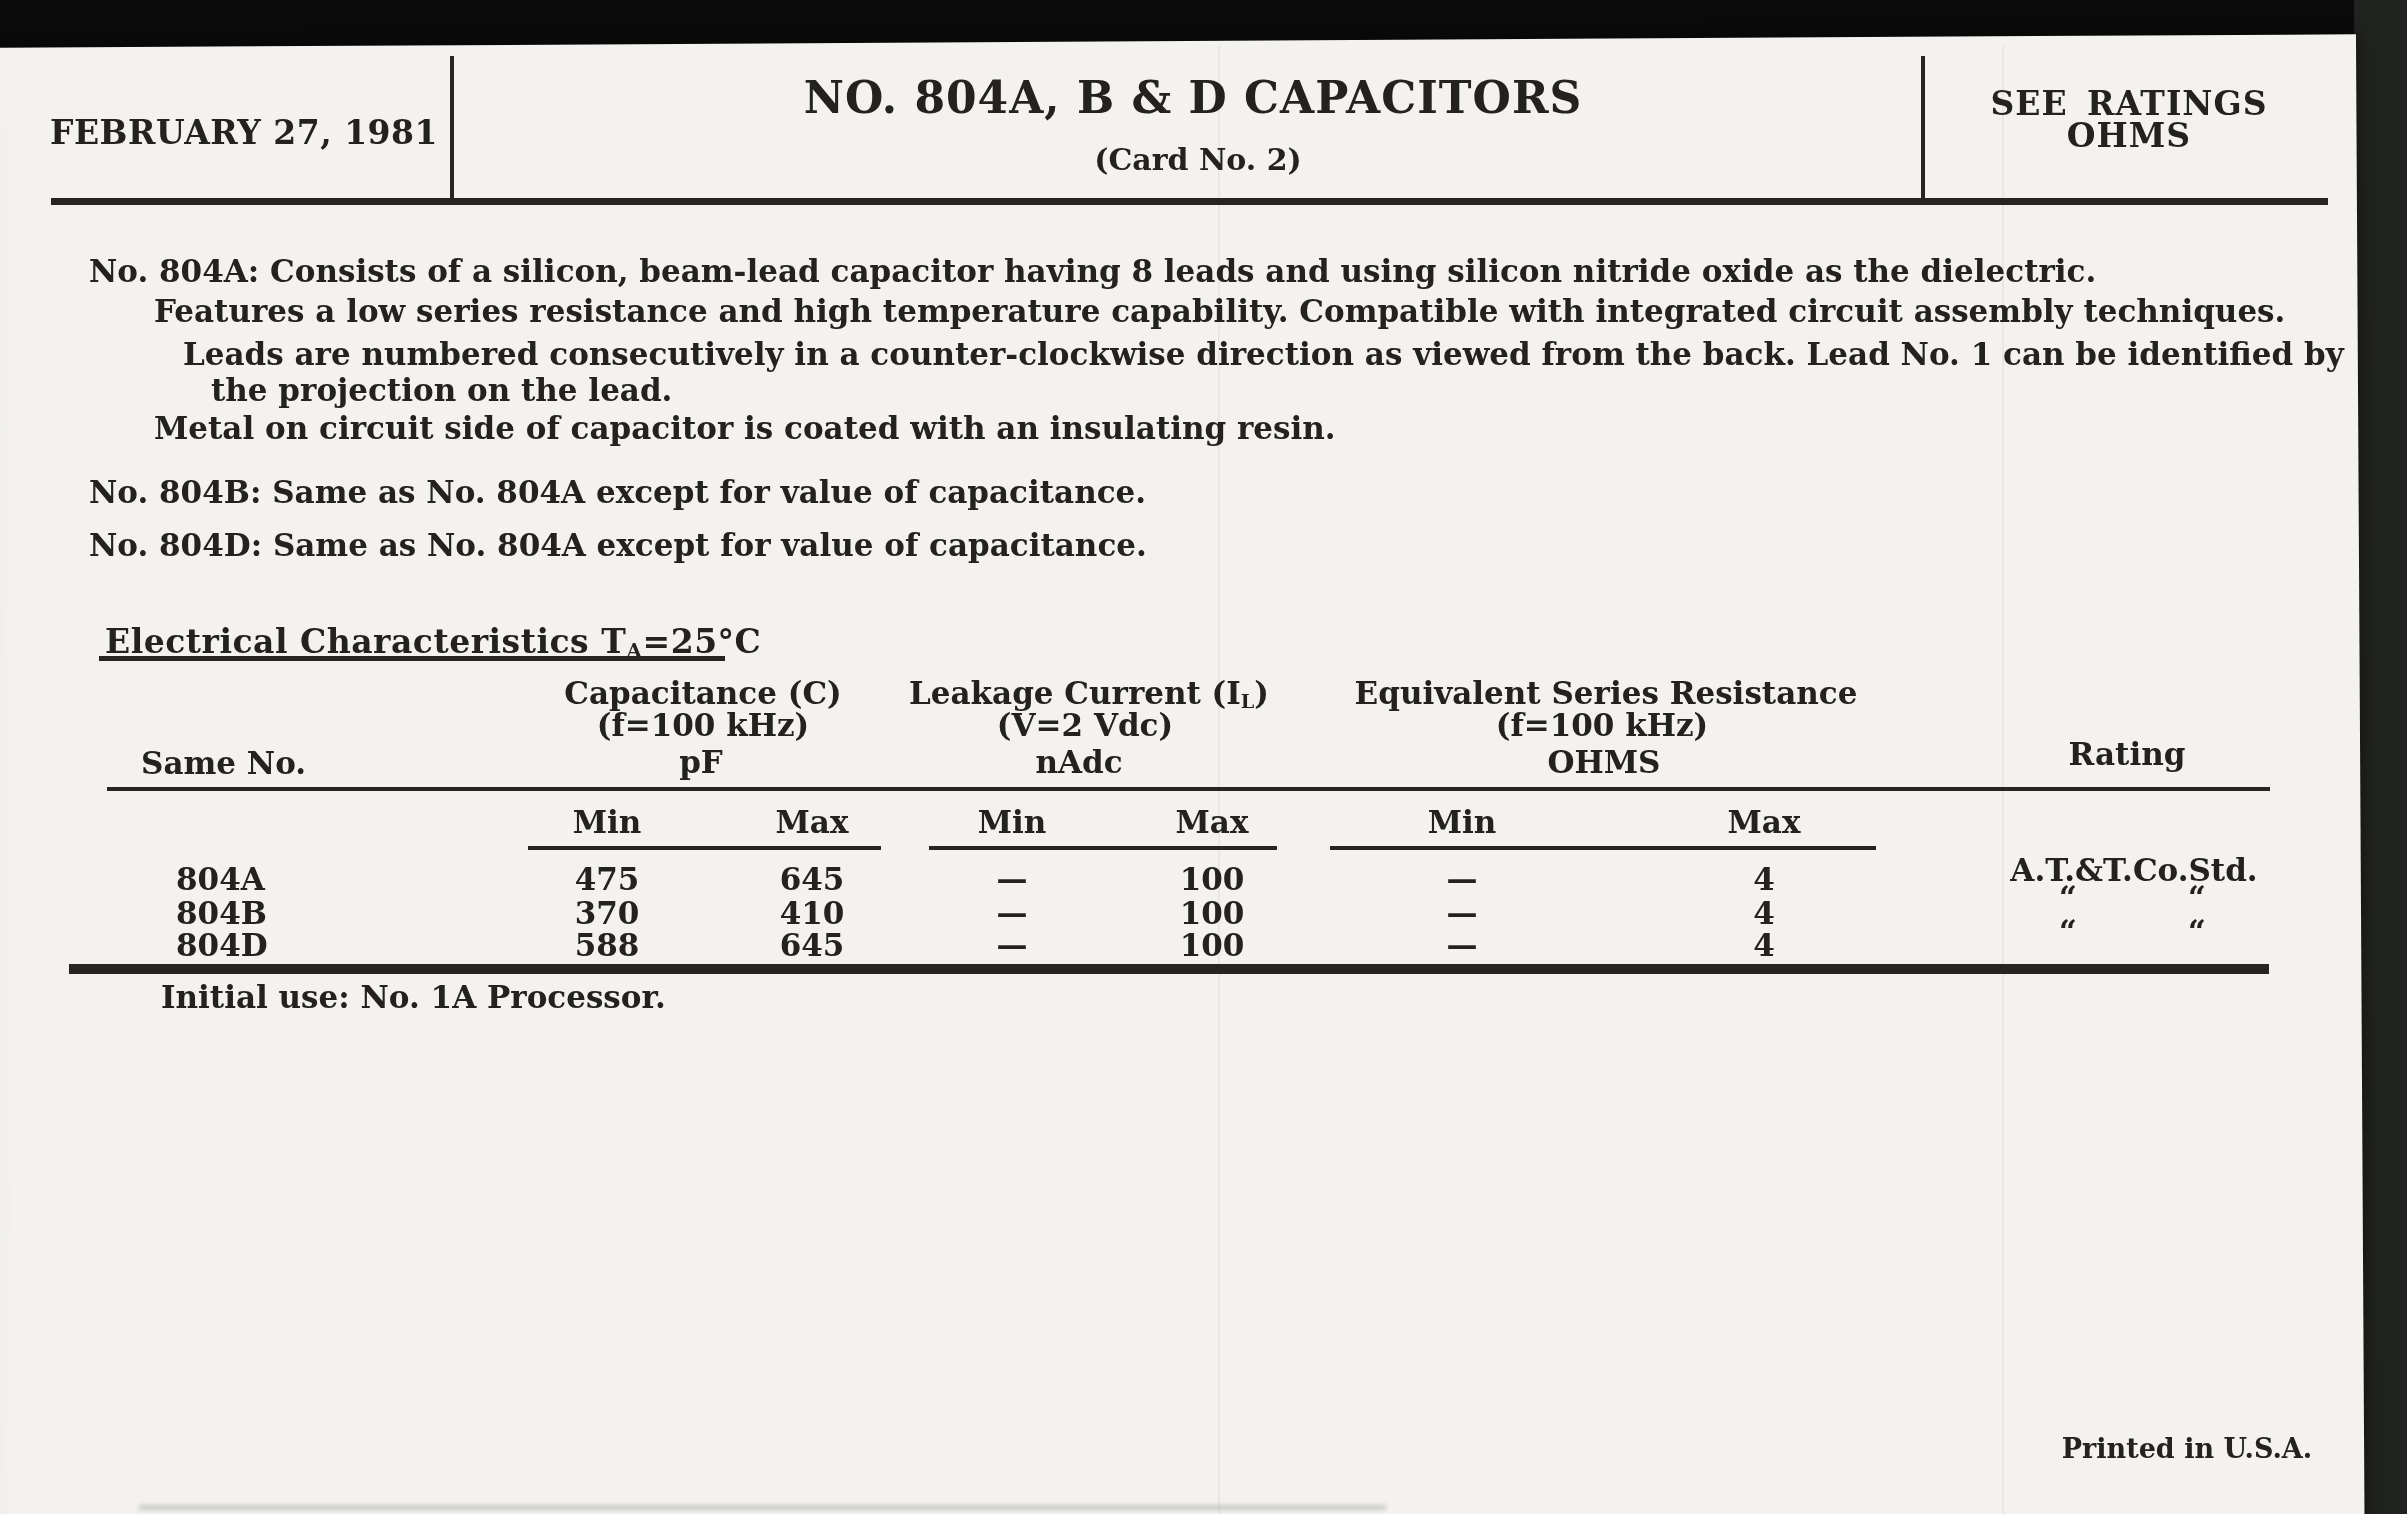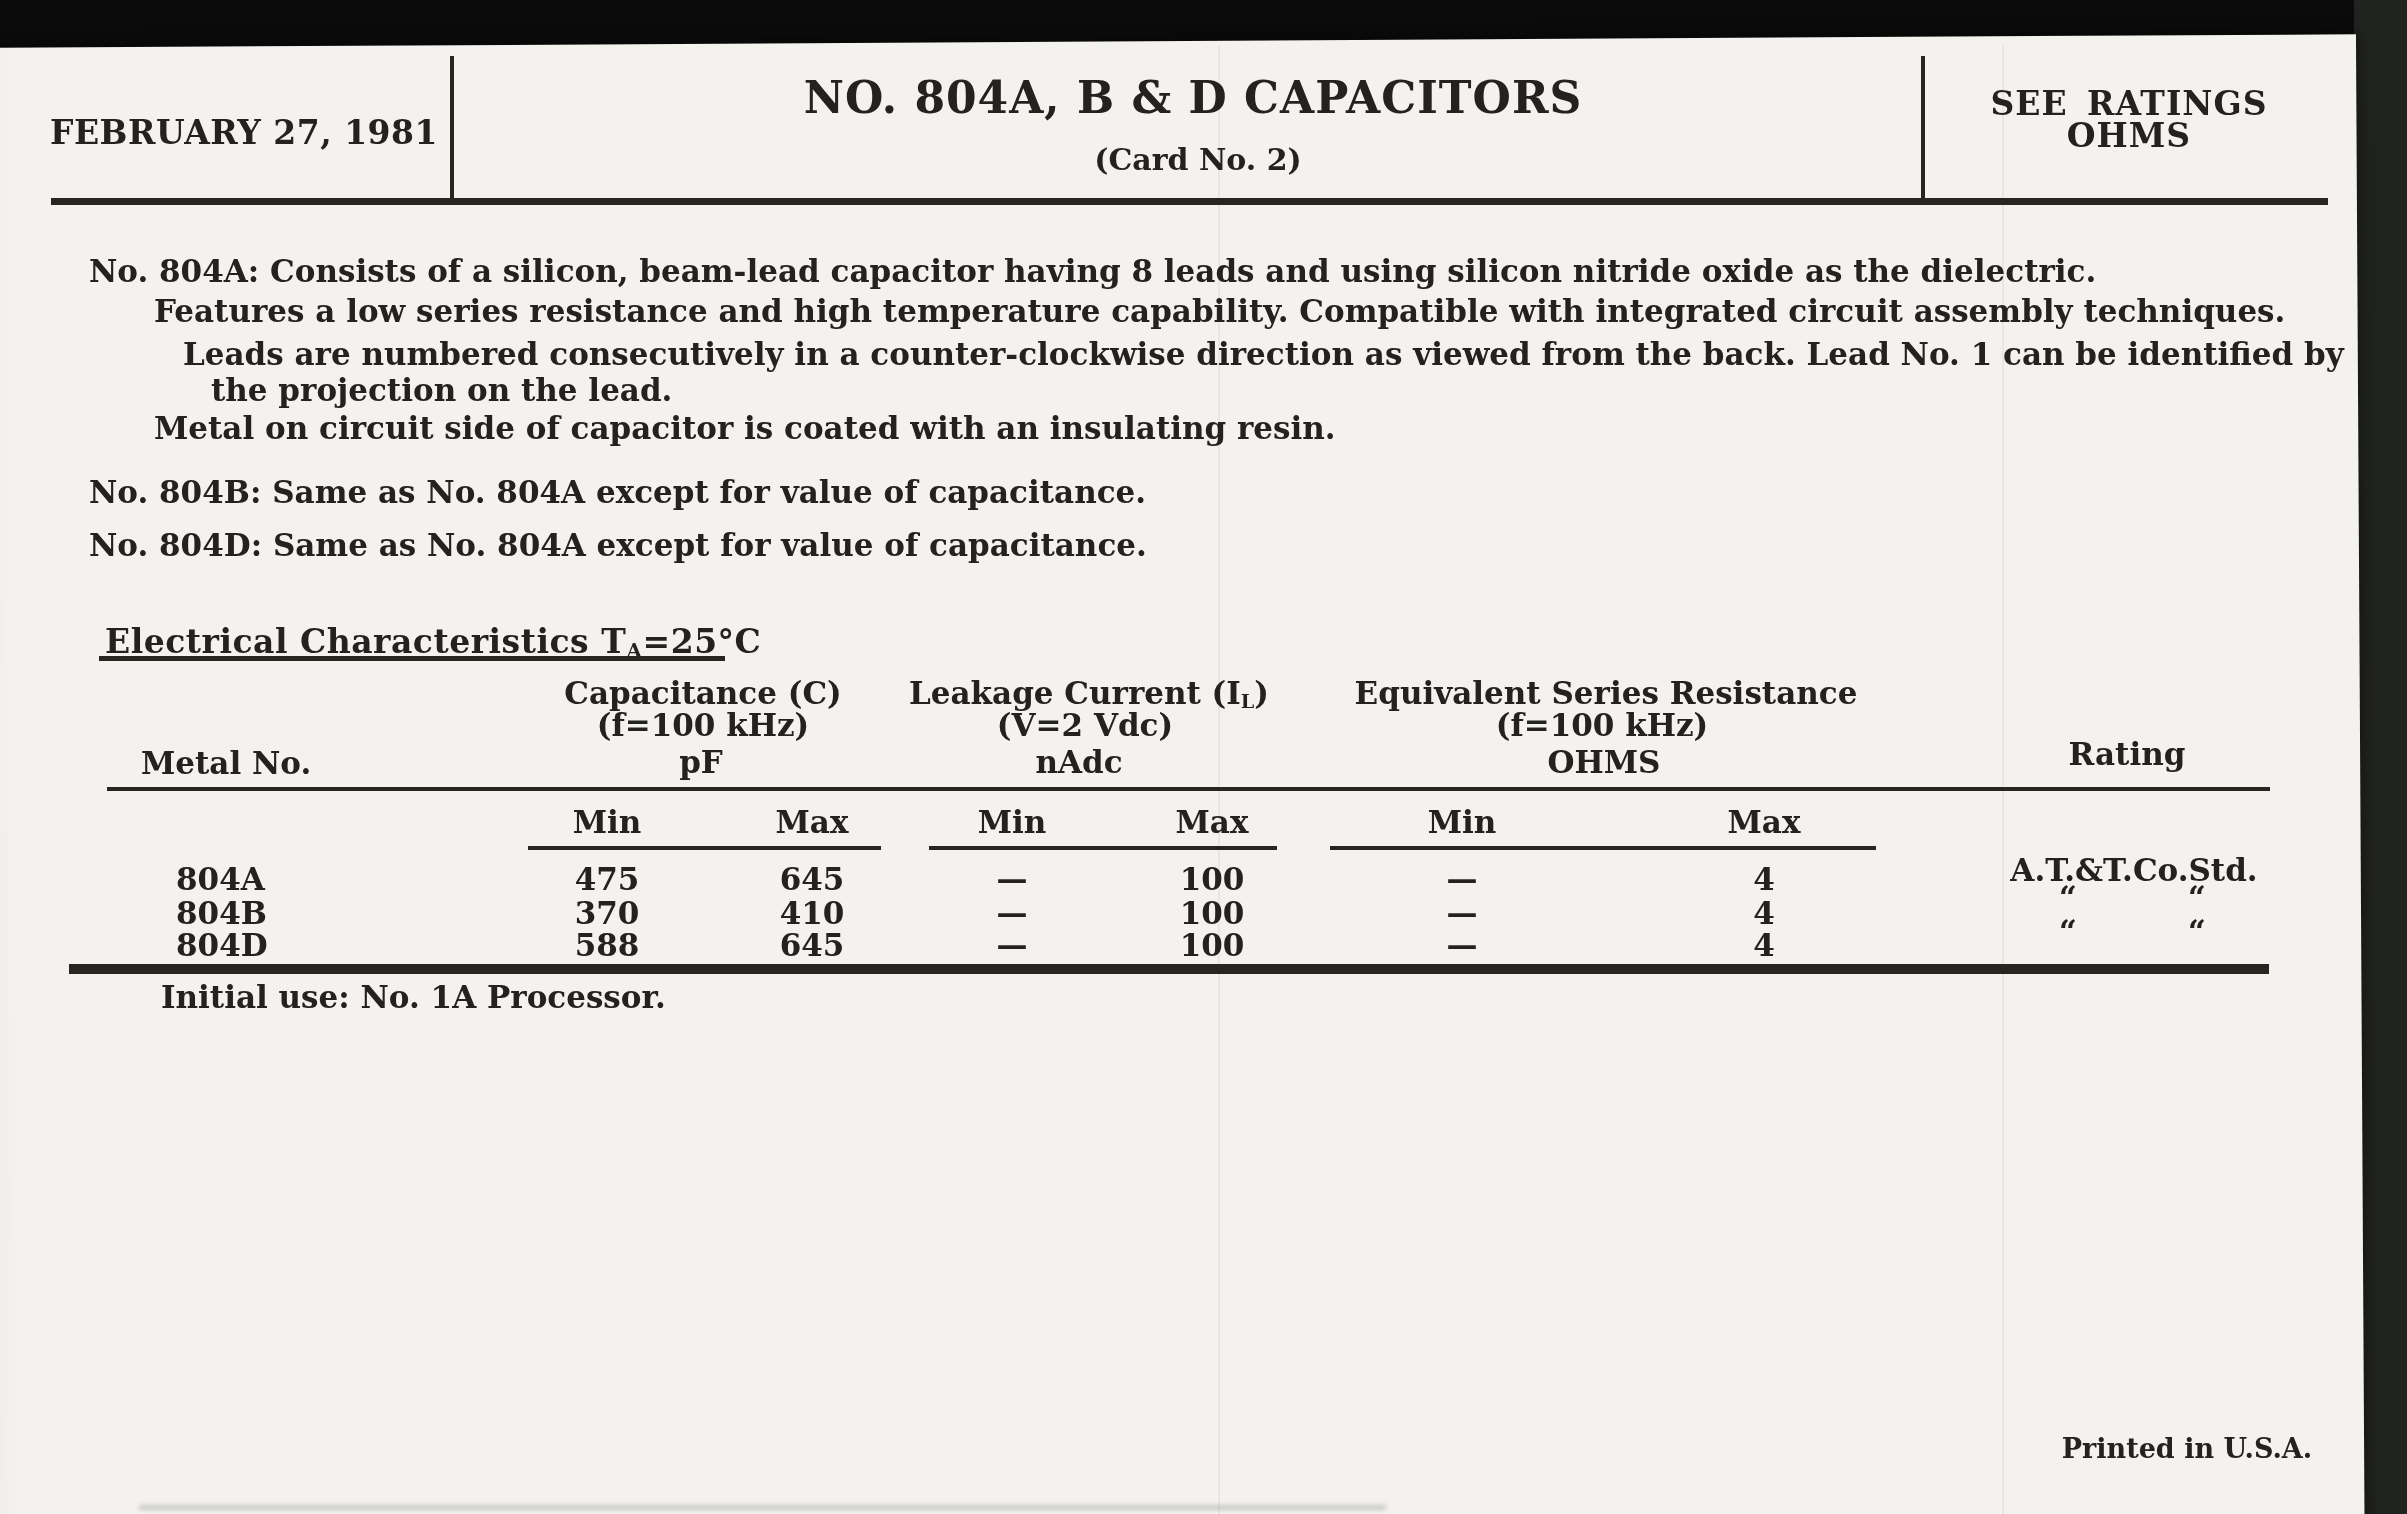--- a/index.html
+++ b/index.html
@@ -82,21 +82,21 @@
     <div class="t fs31 c" style="left:701px;top:744px;">pF</div>
 
     <div class="t fs31 c" style="left:1089px;top:675px;"><span>Leakage Current (I</span><span class="sub">L</span><span>)</span></div>
     <div class="t fs31 c" style="left:1085px;top:707px;">(V=2 Vdc)</div>
     <div class="t fs31 c" style="left:1079px;top:744px;">nAdc</div>
 
     <div class="t fs31 c" style="left:1606px;top:675px;">Equivalent Series Resistance</div>
     <div class="t fs31 c" style="left:1602px;top:707px;">(f=100 kHz)</div>
     <div class="t fs31 c" style="left:1604px;top:744px;">OHMS</div>
 
-    <div class="t fs31" style="left:141px;top:745px;">Metal No.</div>
+    <div class="t fs31" style="left:141px;top:745px;">Same No.</div>
     <div class="t fs31 c" style="left:2127px;top:736px;">Rating</div>
 
     <div class="hline" style="left:107px;top:787px;width:2163px;height:4px;"></div>
 
     <div class="t fs31 c" style="left:607px;top:804px;">Min</div>
     <div class="t fs31 c" style="left:812px;top:804px;">Max</div>
     <div class="t fs31 c" style="left:1012px;top:804px;">Min</div>
     <div class="t fs31 c" style="left:1212px;top:804px;">Max</div>
     <div class="t fs31 c" style="left:1462px;top:804px;">Min</div>
     <div class="t fs31 c" style="left:1764px;top:804px;">Max</div>

